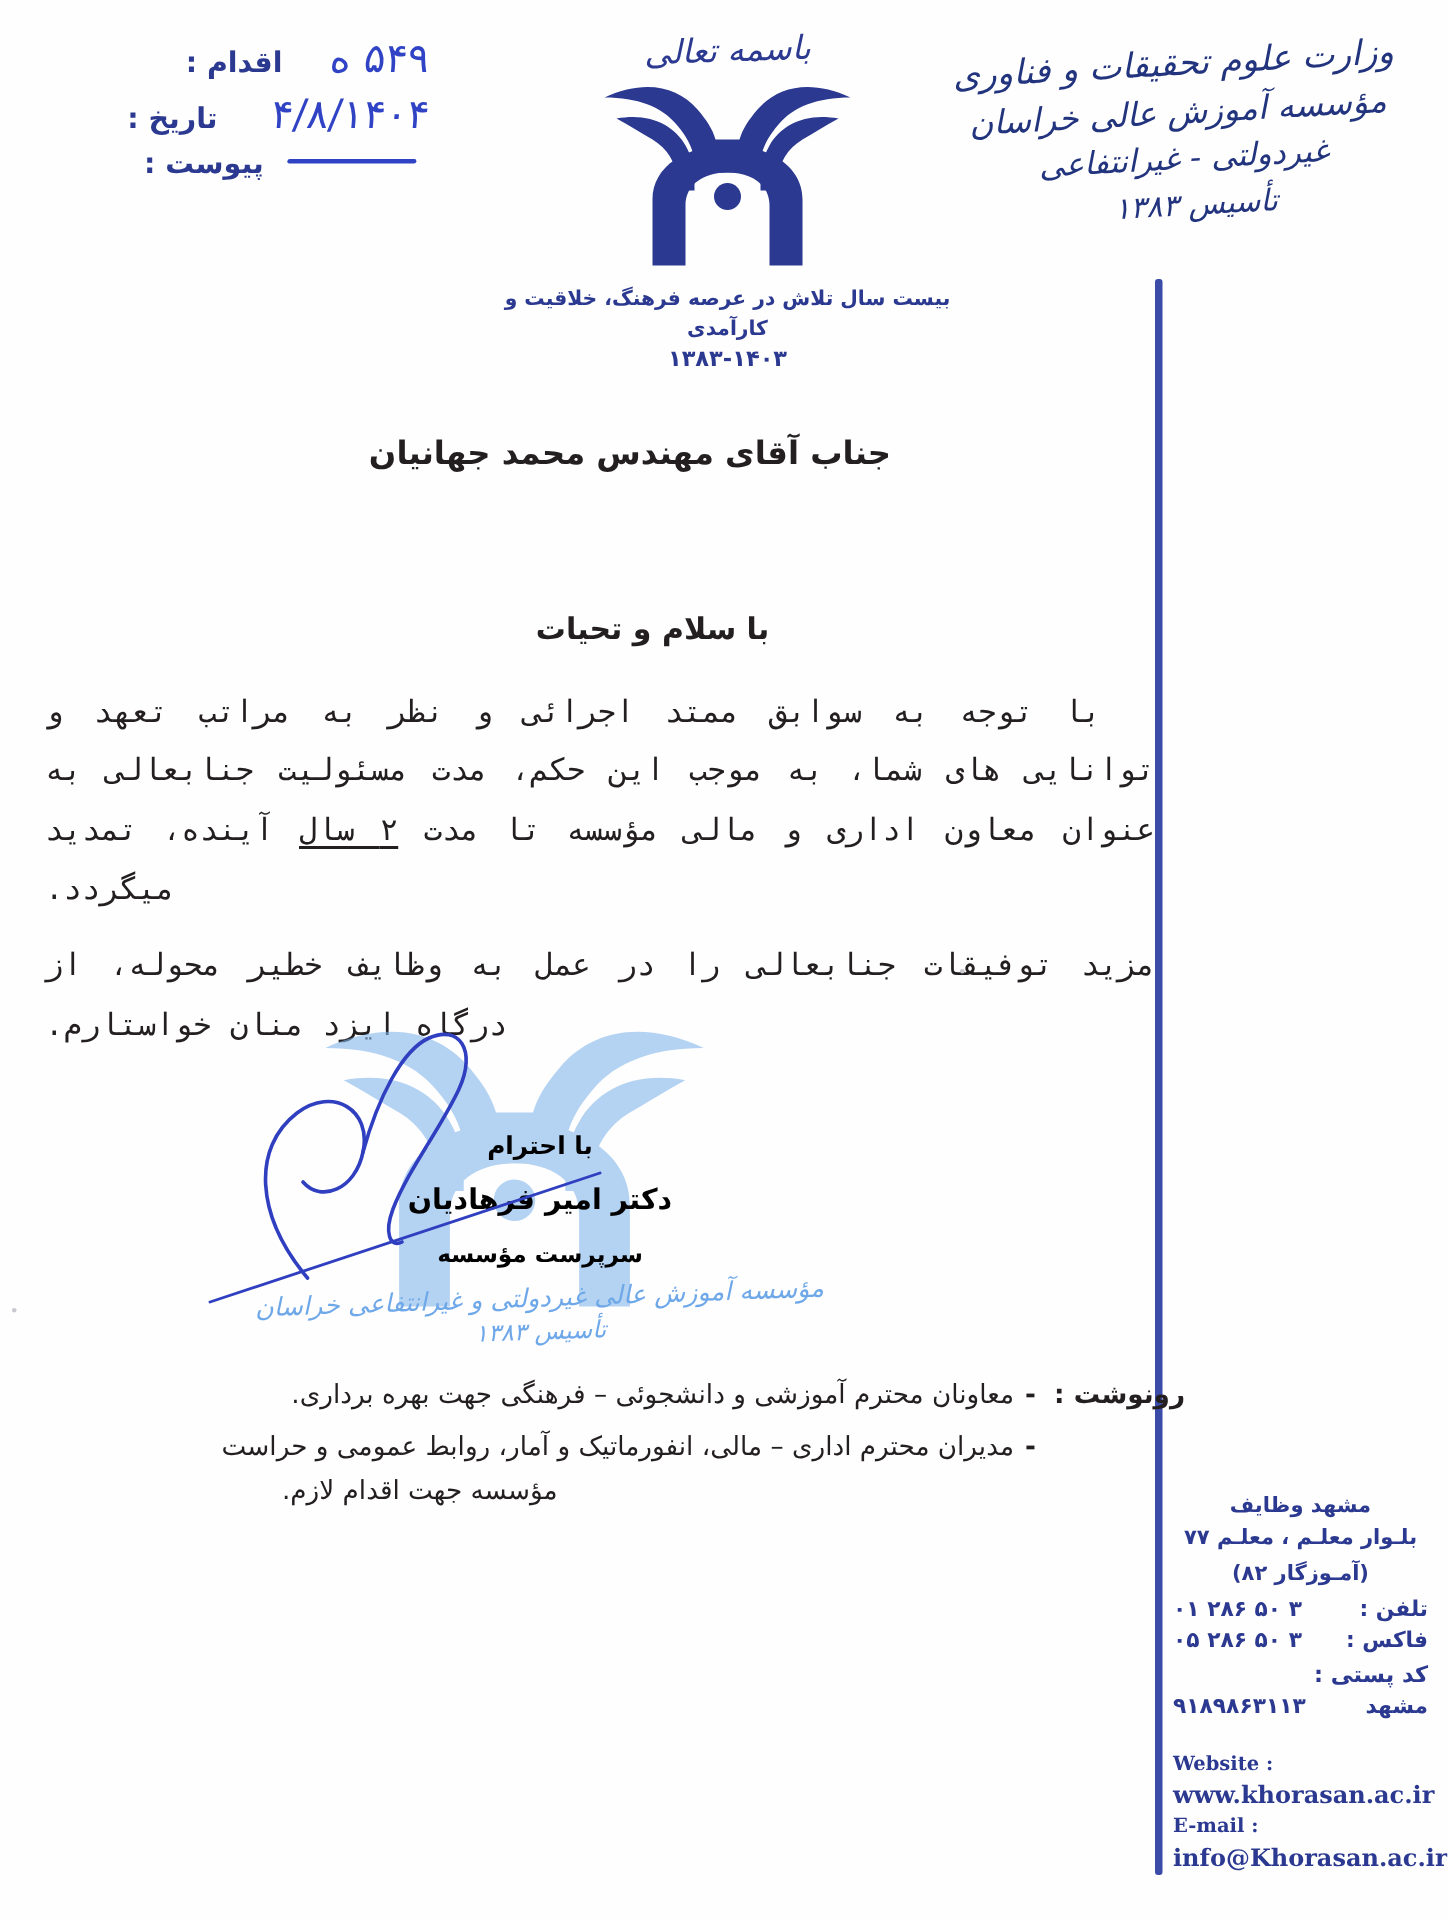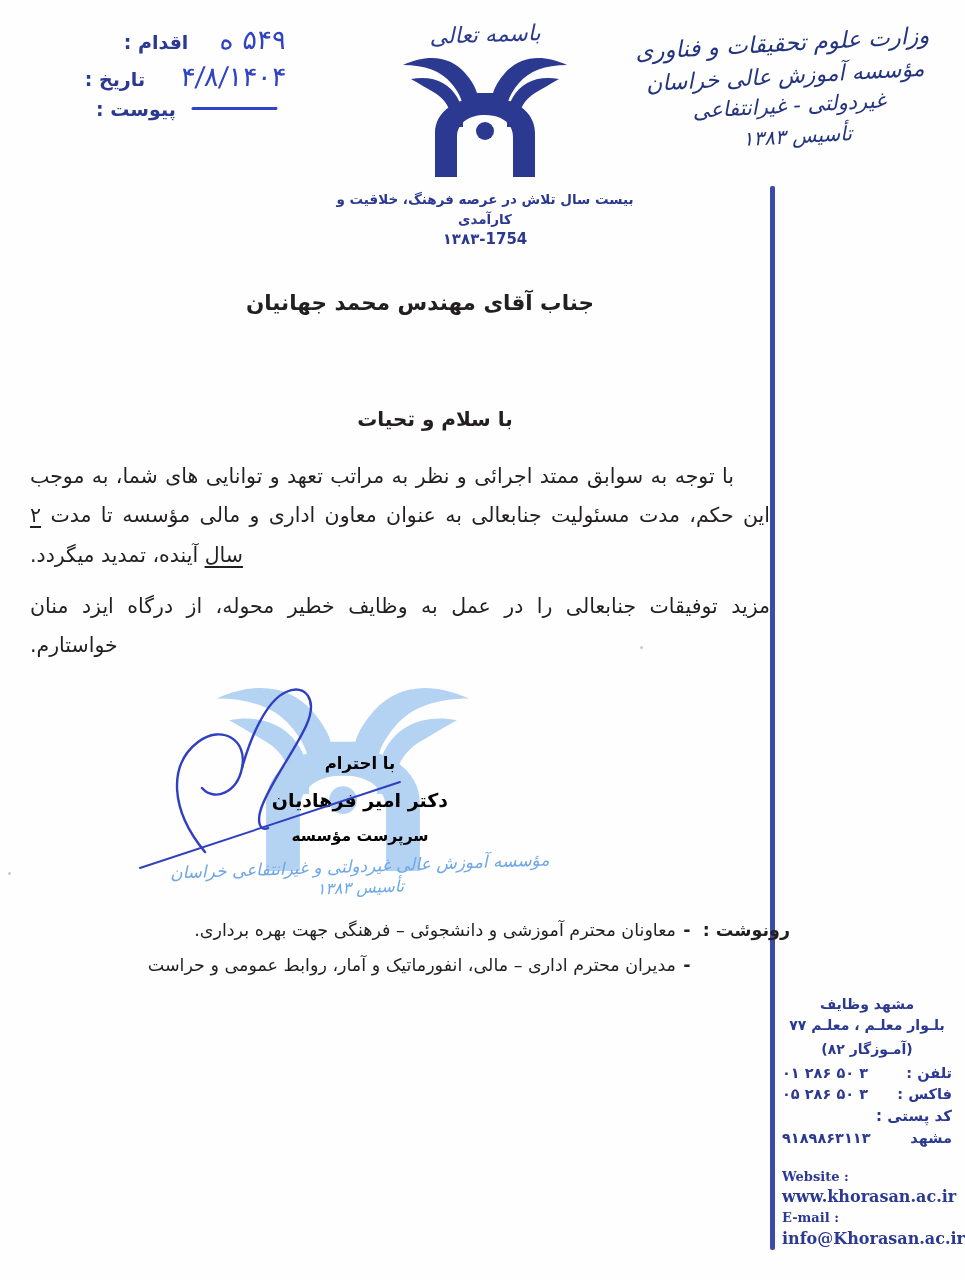--- a/index.html
+++ b/index.html
@@ -156,20 +156,21 @@
     margin-top: 92px;
     letter-spacing: -0.2px;
   }
   .para {
     margin-top: 26px;
     font-size: 20.5px;
     line-height: 1.92;
     text-align: justify;
     text-align-last: left;
     letter-spacing: -0.2px;
+    font-family: Liberation Mono, monospace;
   }
   .para.p1 { text-indent: 36px; }
   .para.p2 { margin-top: 12px; }
   .u { text-decoration: underline; text-underline-offset: 4px; }
 
   
   .sign-area {
     position: absolute;
     top: 660px;
     left: 150px;
@@ -347,21 +348,21 @@
         <g fill="#2b3990">
           <path d="M8 16 C34 4, 56 8, 70 24 C76 31, 80 37, 82 44 L90 44 L98 44 C100 37, 104 31, 110 24 C124 8, 146 4, 172 16 C150 16, 134 22, 124 34 C117 42, 113 50, 112 58 L112 66 L68 66 L68 58 C67 50, 63 42, 56 34 C46 22, 30 16, 8 16 Z"></path>
           <path d="M16 30 C38 26, 54 34, 62 48 C66 55, 68 62, 68 70 L68 78 L56 78 L56 70 C56 60, 50 50, 40 44 C33 40, 25 35, 16 30 Z"></path>
           <path d="M164 30 C142 26, 126 34, 118 48 C114 55, 112 62, 112 70 L112 78 L124 78 L124 70 C124 60, 130 50, 140 44 C147 40, 155 35, 164 30 Z"></path>
           <path d="M40 128 L40 84 C40 62, 62 48, 90 48 C118 48, 140 62, 140 84 L140 128 L118 128 L118 88 C118 74, 106 66, 90 66 C74 66, 62 74, 62 88 L62 128 Z"></path>
           <circle cx="90" cy="82" r="9"></circle>
         </g>
       </svg>
     </div>
     <div class="slogan">بیست سال تلاش در عرصه فرهنگ، خلاقیت و کارآمدی</div>
-    <div class="slogan-years">۱۳۸۳-1754</div>
+    <div class="slogan-years">۱۳۸۳-۱۴۰۳</div>
   </div>
 
   <div class="masthead">
     <div class="m1">وزارت علوم تحقیقات و فناوری</div>
     <div class="m2">مؤسسه آموزش عالی خراسان</div>
     <div class="m3">غیردولتی - غیرانتفاعی</div>
     <div class="m4">تأسیس ۱۳۸۳</div>
   </div>
 
   <div class="vrule"></div>
@@ -410,21 +411,21 @@
 
   <div class="cc">
     <div class="cc-row">
       <span class="cc-label">رونوشت :</span>
       <span class="cc-bullet">-</span>
       <span class="cc-text">معاونان محترم آموزشی و دانشجوئی – فرهنگی جهت بهره برداری.</span>
     </div>
     <div class="cc-row second">
       <span class="cc-label"></span>
       <span class="cc-bullet">-</span>
-      <span class="cc-text"><span>مدیران محترم اداری – مالی، انفورماتیک و آمار، روابط عمومی و حراست</span></span>
+      <span class="cc-text"><span>مدیران محترم اداری – مالی، انفورماتیک و آمار، روابط عمومی و حراست</span><span class="tail">مؤسسه جهت اقدام لازم.</span></span>
     </div>
   </div>
 
   <div class="footer">
     <div class="city">مشهد وظایف</div>
     <div class="addr">بلـوار معلـم ، معلـم ۷۷</div>
     <div class="addr">(آمـوزگار ۸۲)</div>
     <div class="f-row">
       <span class="fk">تلفن :</span>
       <span class="fv">۳ ۵۰ ۲۸۶ ۰۱</span>

